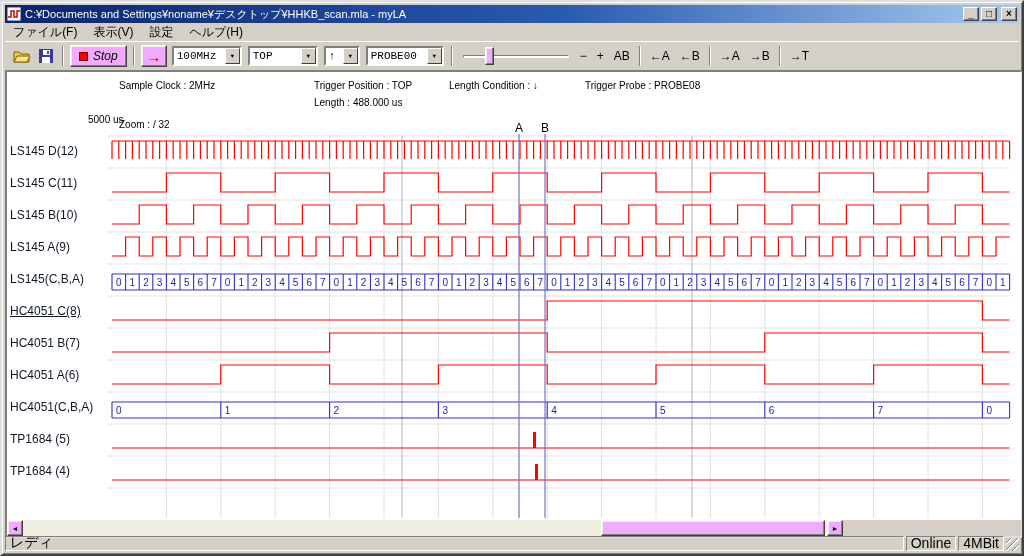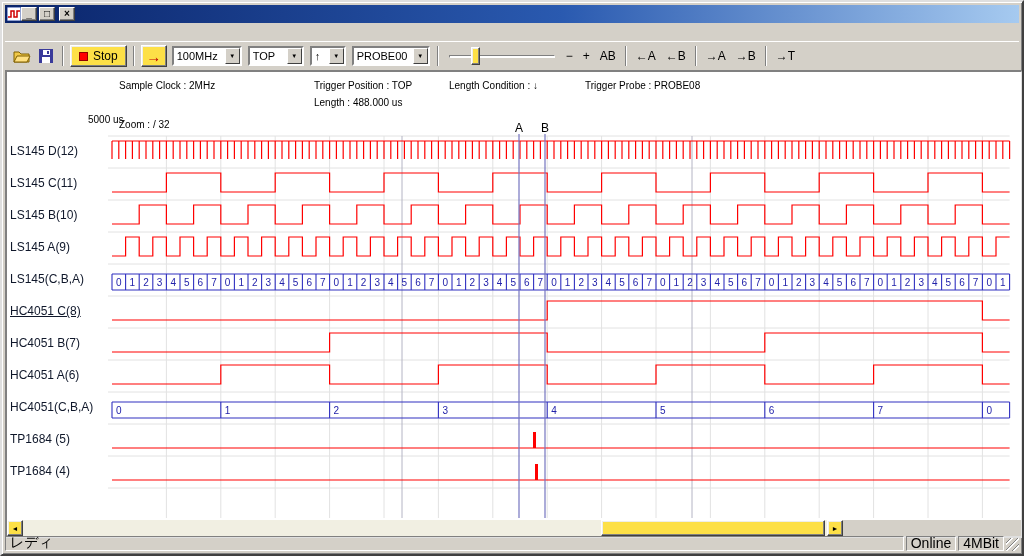--- a/index.html
+++ b/index.html
@@ -19,32 +19,32 @@
     font-size:10px;line-height:10px;color:#000;font-weight:bold;}
   .winbtn.close{margin-left:2px;}
   
   .menubar{position:absolute;left:3px;top:21px;right:3px;height:18px;display:flex;align-items:center;font-size:12px;color:#000;}
   .menu-item{padding:1px 8px;}
   
   .toolbar{position:absolute;left:3px;top:39px;right:3px;height:29px;display:flex;align-items:center;
     border-top:1px solid #fff;padding-left:5px;}
   .sep{width:2px;height:20px;border-left:1px solid #808080;border-right:1px solid #ffffff;margin:0 4px;}
   .tb-icon{width:24px;height:22px;display:flex;align-items:center;justify-content:center;background:transparent;border:none;}
-  .raised{background:#fde047;border:1px solid;border-color:#fff #404040 #404040 #fff;
-    box-shadow:inset -1px -1px 0 #808080, inset 1px 1px 0 #eeeeea;}
+  .raised{background:#f0abfc;border:1px solid;border-color:#fff #404040 #404040 #fff;
+    box-shadow:inset -1px -1px 0 #808080, inset 1px 1px 0 #eeeeea;font-style:italic;}
   .stop-btn{height:22px;display:flex;align-items:center;gap:5px;padding:0 8px;font-size:12px;color:#000;margin:0 2px;}
   .stop-sq{width:9px;height:9px;background:#ff0000;border:1px solid #900000;}
   .run-btn{width:26px;height:22px;color:#c00000;font-size:15px;font-weight:bold;margin:0 2px;
     display:flex;align-items:center;justify-content:center;}
   .combo{height:20px;margin:0 3px;background:#fff;border:2px solid;border-color:#808080 #fff #fff #808080;
-    display:flex;align-items:center;font-size:11px;color:#000;}
+    display:flex;align-items:center;font-size:11px;color:#000;font-family:Liberation Mono, monospace;}
   .combo-text{padding:0 3px;flex:1;white-space:nowrap;overflow:hidden;}
   .combo-btn{width:15px;height:100%;background:#d4d0c8;border:1px solid;border-color:#fff #404040 #404040 #fff;
     display:flex;align-items:center;justify-content:center;font-size:6px;color:#000;}
-  .w-clock{width:70px}.w-top{width:56px}.w-edge{width:36px}.w-probe{width:78px}
+  .w-clock{width:70px}.w-top{width:70px}.w-edge{width:36px}.w-probe{width:78px}
   .slider{position:relative;width:106px;height:22px;margin:0 6px;}
   .slider-track{position:absolute;left:0;right:0;top:10px;height:3px;background:#fff;
     border:1px solid;border-color:#808080 #fff #fff #808080;}
   .slider-thumb{position:absolute;left:22px;top:2px;width:9px;height:18px;}
   .flat-btn{height:20px;padding:0 5px;font-size:12px;color:#000;background:transparent;border:none;
     display:flex;align-items:center;white-space:nowrap;}
   
   .client{position:absolute;left:3px;top:68px;width:1018px;height:468px;background:#fff;
     border:2px solid;border-color:#808080 #dfdfdf #dfdfdf #808080;}
   .info-text{position:absolute;font-size:10px;color:#000;white-space:nowrap;}
@@ -69,27 +69,34 @@
 </head>
 <body>
 
 <div class="window">
 
   <div class="titlebar">
     <svg width="14" height="14">
       <rect x="0" y="0" width="14" height="14" fill="#ffffff" stroke="#2040a0"></rect>
       <polyline points="1,10 4,10 4,4 7,4 7,10 10,10 10,4 13,4" fill="none" stroke="#d00000" stroke-width="1.5"></polyline>
     </svg>
+    <div class="title-text">C:¥Documents and Settings¥noname¥デスクトップ¥HHKB_scan.mla - myLA</div>
     <div class="winbtns">
       <div class="winbtn">_</div>
       <div class="winbtn">□</div>
       <div class="winbtn close">×</div>
     </div>
   </div>
 
+  <div class="menubar">
+    <span class="menu-item">ファイル(F)</span>
+    <span class="menu-item">表示(V)</span>
+    <span class="menu-item">設定</span>
+    <span class="menu-item">ヘルプ(H)</span>
+  </div>
 
   <div class="toolbar">
     <button class="tb-icon">
       <svg width="18" height="14">
         <path d="M1,13 L1,3 L6,3 L8,5 L16,5 L16,13 Z" fill="#f0c848" stroke="#806000"></path>
         <path d="M1,13 L4,7 L17,7 L14,13 Z" fill="#ffe080" stroke="#806000"></path>
       </svg>
     </button>
     <button class="tb-icon">
       <svg width="14" height="14">

